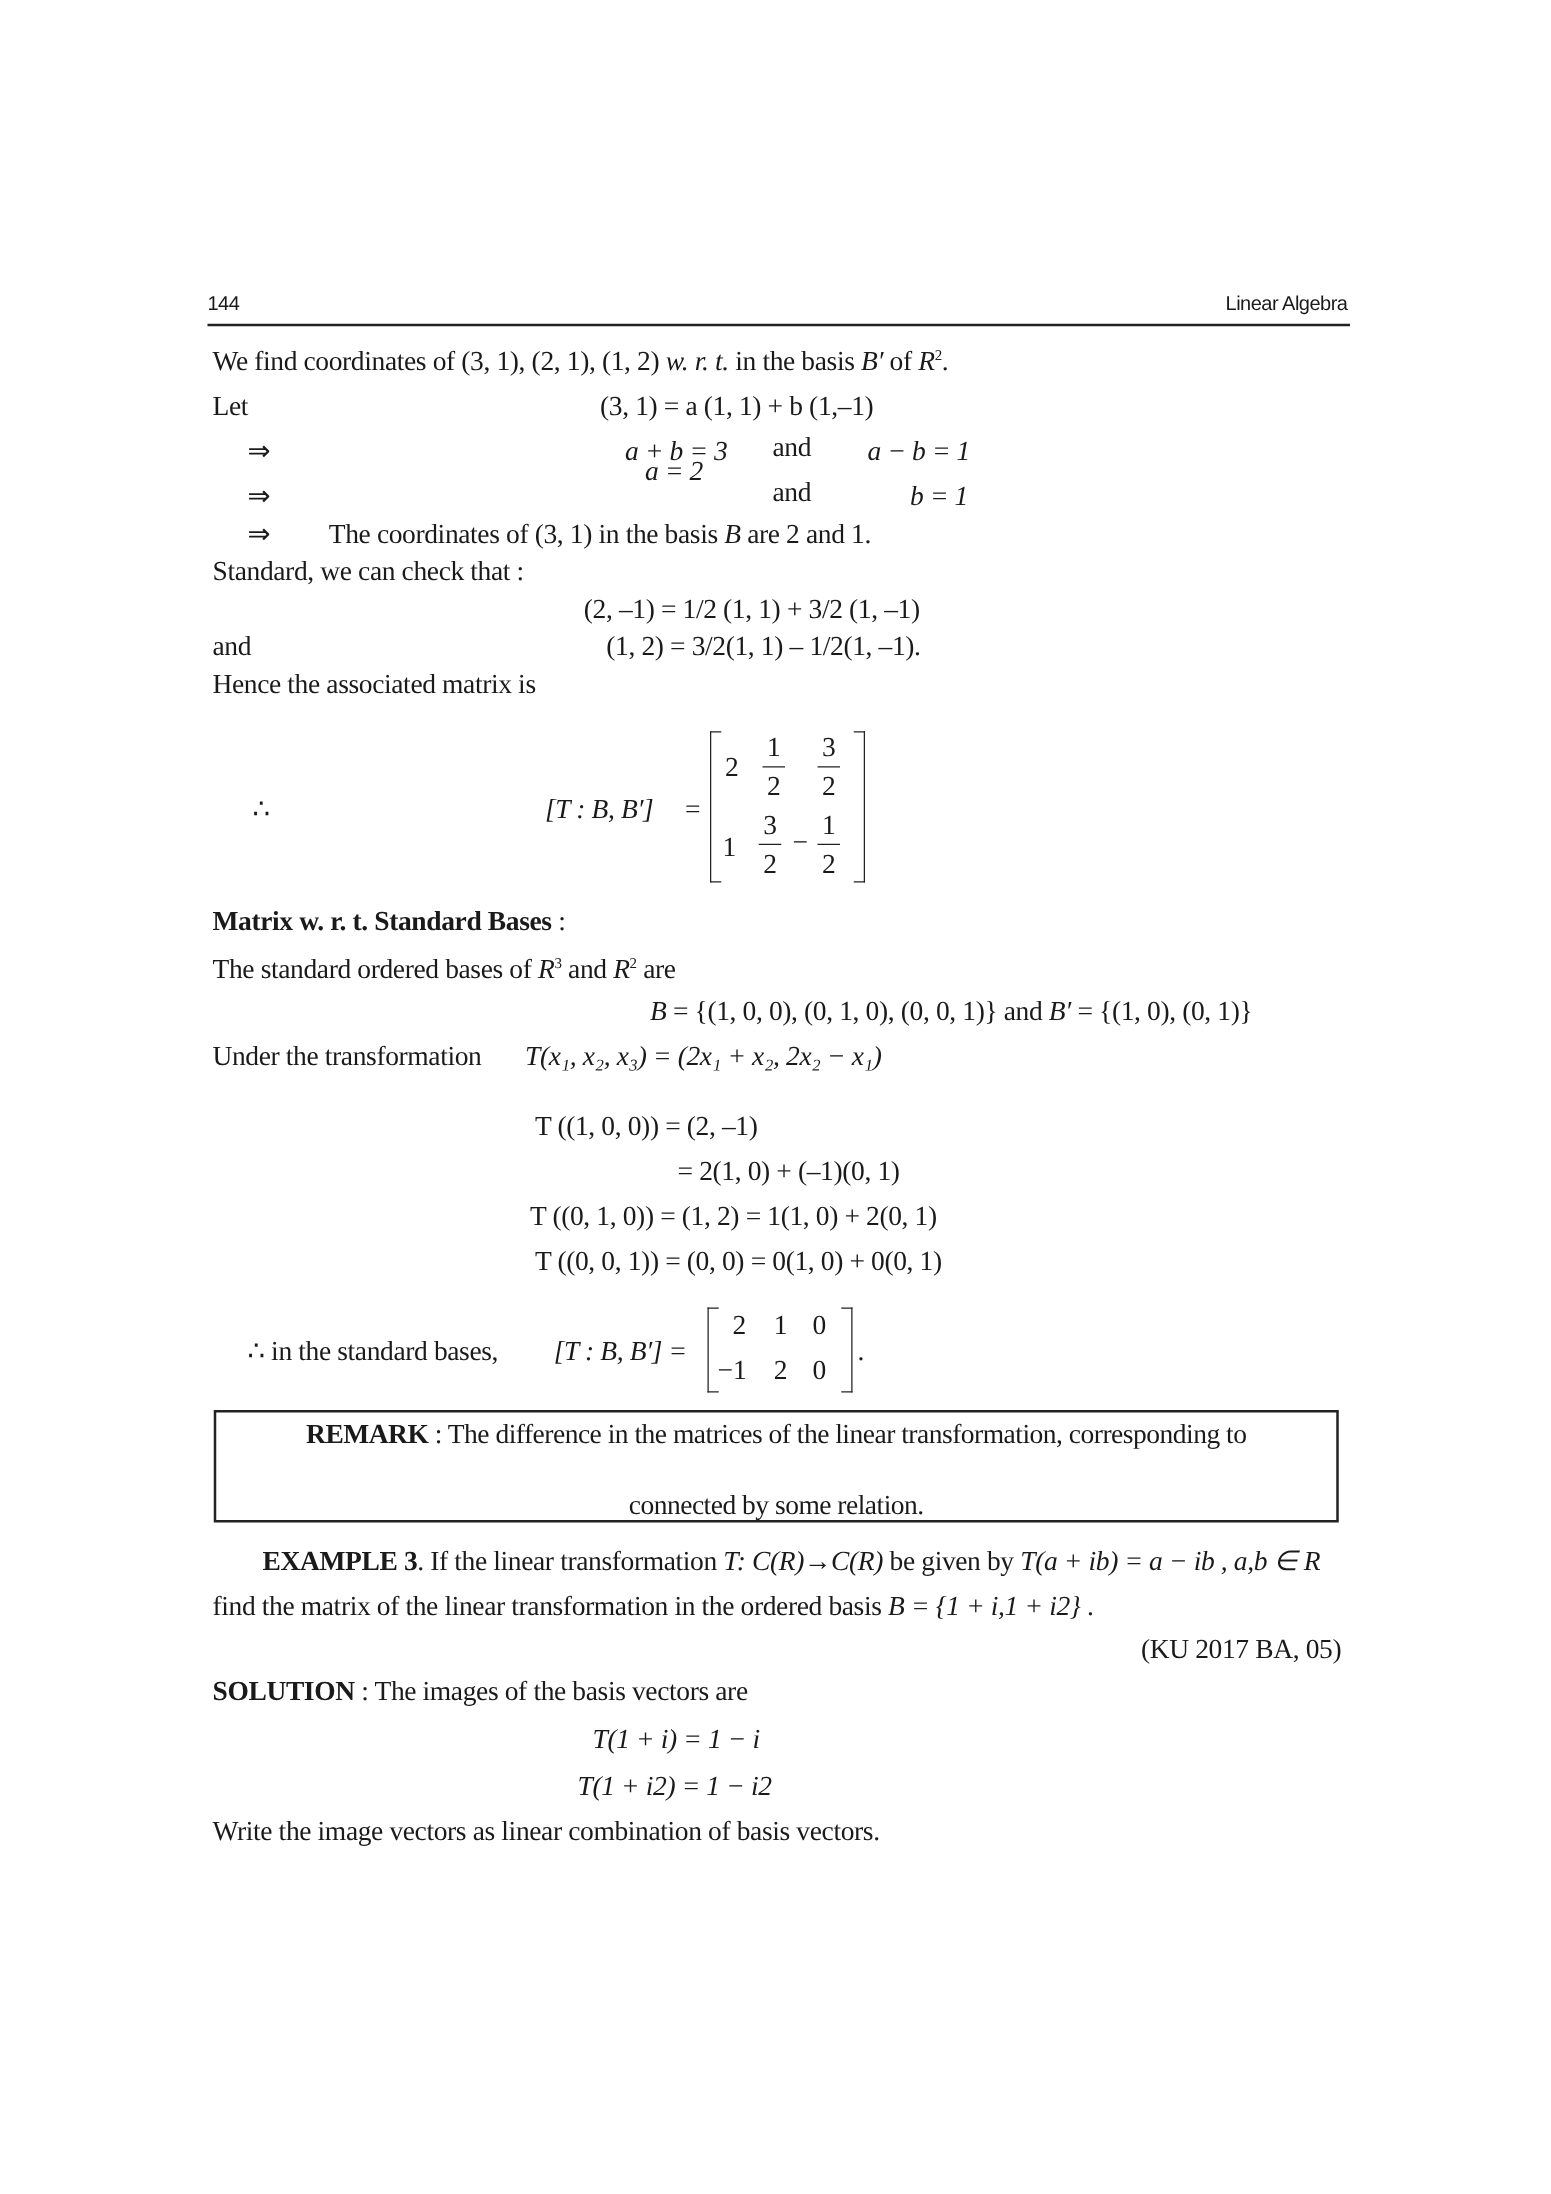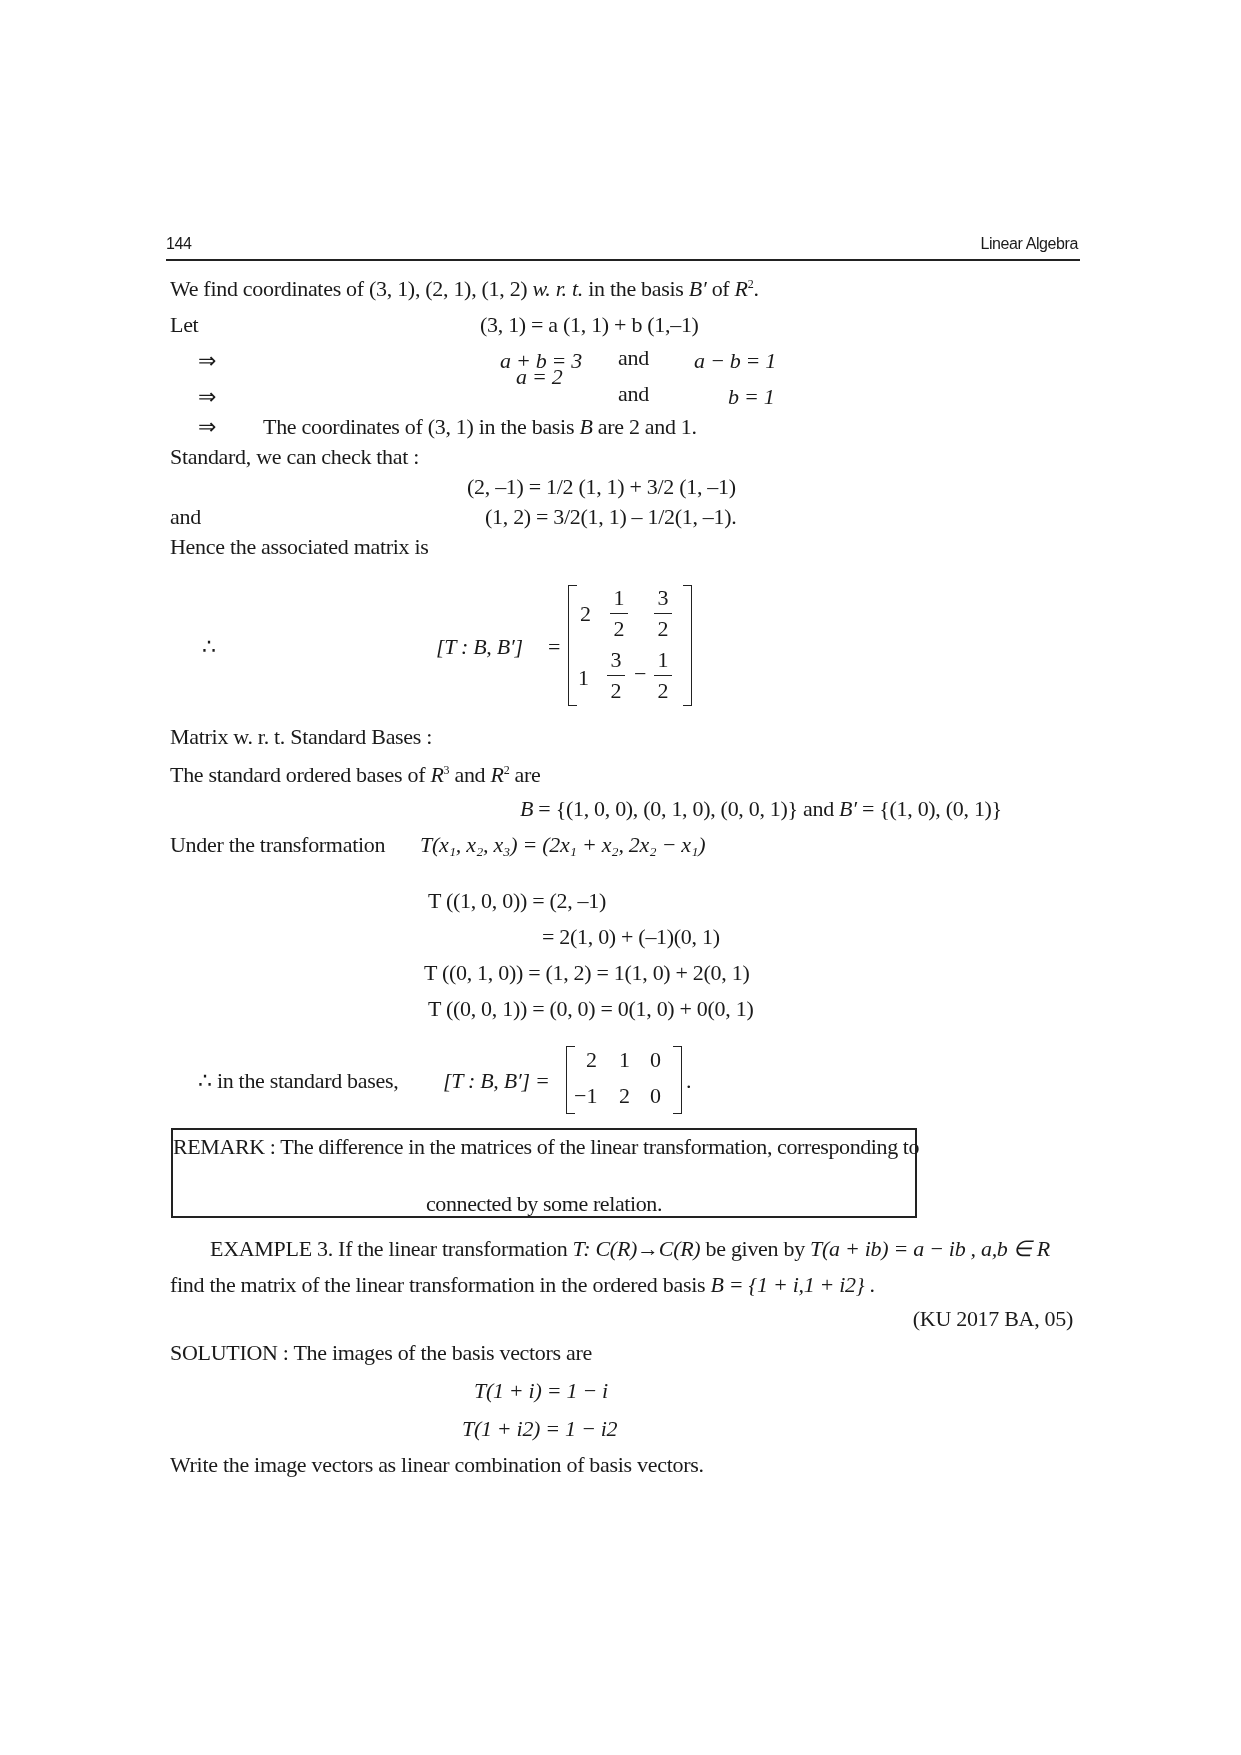--- a/index.html
+++ b/index.html
@@ -2,35 +2,35 @@
 <html><head>
 <meta charset="utf-8">
 <style>
   html, body { margin: 0; padding: 0; background: #ffffff; }
   body { width: 1241px; height: 1755px; position: relative; overflow: hidden;
          font-family: "Liberation Serif", serif; color: #1a1a1a; }
   .abs { position: absolute; white-space: nowrap; }
   .serif { font-family: "Liberation Serif", serif; font-size: 22px; letter-spacing: -0.3px; }
   .sans { font-family: "Liberation Sans", sans-serif; font-size: 16px; letter-spacing: -0.4px; }
   .it { font-style: italic; }
-  .b { font-weight: normal; text-align: right; }
+  .b { font-weight: bold; text-align: right; }
   .rule { position: absolute; left: 166px; width: 914px; top: 259px; height: 2px; background: #222; }
   sup { font-size: 12px; vertical-align: 8px; line-height: 0; }
 
   
   .matrix { position: absolute; }
   .bracket-l, .bracket-r { position: absolute; top: 0; bottom: 0; width: 8px;
     border-top: 1.5px solid #222; border-bottom: 1.5px solid #222; }
   .bracket-l { left: 0; border-left: 1.5px solid #222; }
   .bracket-r { right: 0; border-right: 1.5px solid #222; }
   .cell { position: absolute; font-size: 22px; text-align: center; }
   .frac { position: absolute; display: flex; flex-direction: column; align-items: center; font-size: 22px; line-height: 26px; }
   .frac .bar { width: 18px; height: 1.3px; background: #222; margin: 2px 0; }
 
-  .remark-box { position: absolute; left: 171px; top: 1128px; width: 746px; height: 90px;
+  .remark-box { position: absolute; left: 171px; top: 1128px; width: 900px; height: 90px;
     border: 2px solid #222; box-sizing: border-box; }
   .remark-line { position: absolute; left: 0; right: 0; text-align: center; font-size: 22px; letter-spacing: -0.4px; white-space: nowrap; }
 </style>
 </head>
 <body>
 
 <div class="abs sans" style="left:166px; top:235px;">144</div>
 <div class="abs sans" style="right:163px; top:235px;">Linear Algebra</div>
 <div class="rule"></div>
 

